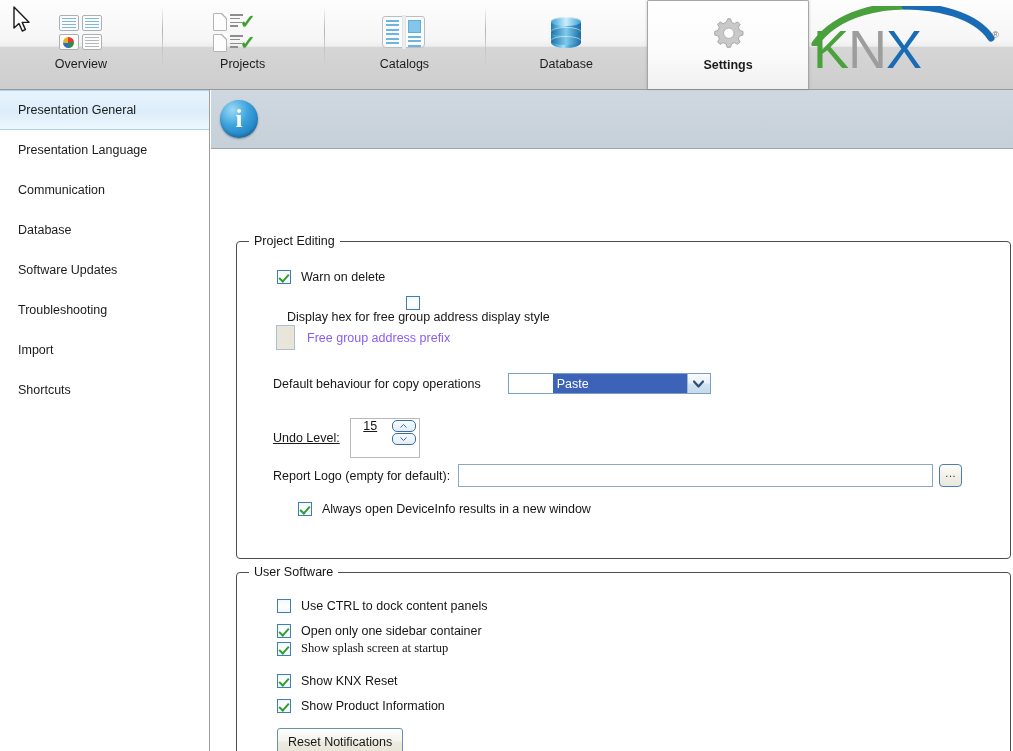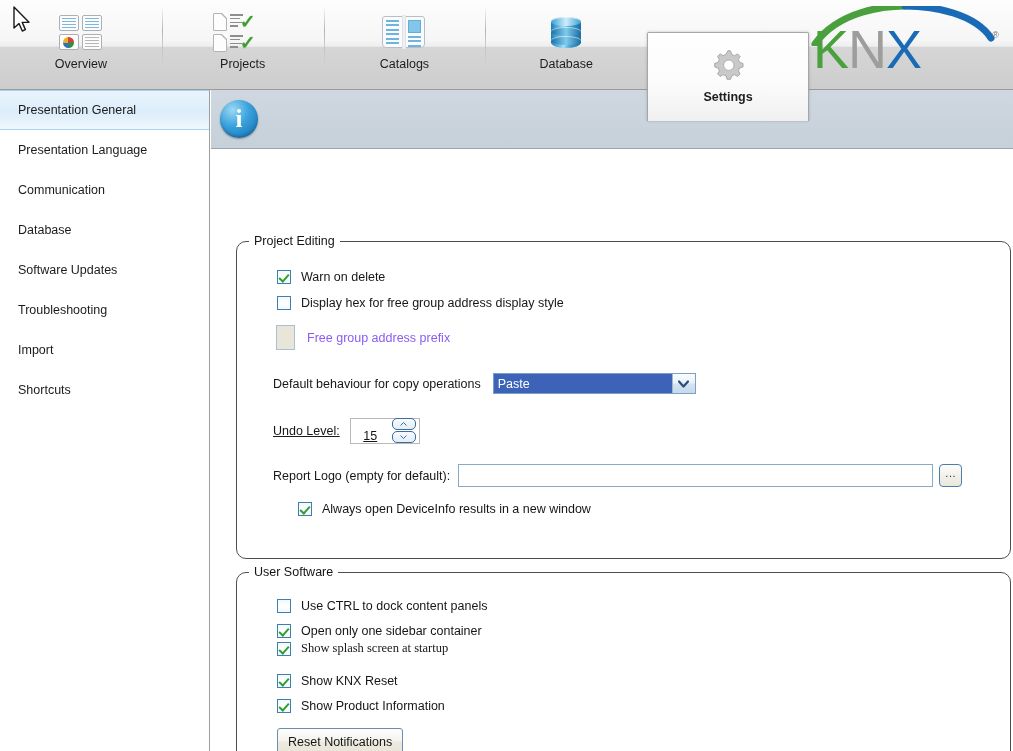--- a/index.html
+++ b/index.html
@@ -59,21 +59,20 @@
     margin-top: 1px;
   }
   .tab.active {
     background: linear-gradient(to bottom, #ffffff 0%, #fbfbfb 60%, #f0f0f0 100%);
     border: 1px solid #a6a6a6;
     border-bottom: none;
     border-radius: 2px 2px 0 0;
     box-shadow: 0 0 3px rgba(0,0,0,0.22);
     z-index: 4;
     height: 89px;
-    margin-top: 32px;
   }
   .tab.active .tab-label { font-weight: bold; }
   .tab.active::before { display: none; }
 
   .logo-zone {
     flex: 1;
     display: flex;
     align-items: flex-start;
     justify-content: flex-end;
     padding: 2px 14px 0 0;
@@ -239,21 +238,21 @@
     font-weight: bold; font-size: 25px; color: #ffffff;
     line-height: 1;
   }
 
   .panel-body { padding: 0; position: relative; }
 
   
   .groupbox {
     position: absolute;
     border: 1px solid #4e4e4e;
-    border-radius: 10px;
+    border-radius: 4px;
     box-sizing: border-box;
   }
   .groupbox > .gb-title {
     position: absolute;
     top: -8px; left: 12px;
     background: #ffffff;
     padding: 0 5px;
     font-size: 12.5px;
     color: #141414;
   }
@@ -317,25 +316,25 @@
   .combo-arrow {
     width: 22px;
     background: linear-gradient(to bottom, #fafcfe 0%, #eaf1f8 48%, #d5e3f0 52%, #c7daea 100%);
     border-left: 1px solid #9ab8d4;
     display: flex; align-items: center; justify-content: center;
   }
   .combo-arrow svg { display: block; }
 
   
   .spin {
-    width: 70px; height: 26px;
+    width: 70px; height: 40px;
     border: 1px solid #b9b9b9;
     background: #ffffff;
     box-sizing: border-box;
-    display: flex; align-items: flex-end;
+    display: flex; align-items: flex-start;
   }
   .spin-val {
     flex: 1;
     display: flex; align-items: center; justify-content: center;
     font-size: 12.5px; color: #141414;
     padding-right: 2px;
   }
   .spin-btns { width: 24px; display: flex; flex-direction: column; justify-content: center; padding-right: 3px; }
   .spin-b {
     height: 10px;
@@ -549,33 +548,33 @@
   <div class="panel-body">
 
     <div class="groupbox" id="gb-project">
       <div class="gb-title">Project Editing</div>
 
       <div class="row" style="left:40px; top:28px;">
         <span class="cb checked"></span>
         <span class="cb-label">Warn on delete</span>
       </div>
 
-      <div class="row" style="left:40px; top:54px;">
+      <div class="row" style="left:40px; top:54px;flex-direction:column;">
         <span class="cb"></span>
         <span class="cb-label">Display hex for free group address display style</span>
       </div>
 
       <div class="row" style="left:39px; top:83px;">
         <span class="prefix-box"></span>
         <span class="prefix-label">Free group address prefix</span>
       </div>
 
       <div class="row" style="left:36px; top:131px;">
         <span class="lbl">Default behaviour for copy operations</span>
-        <span class="combo" style="margin-left:12px;">
+        <span class="combo" style="margin-left:27px;padding-left:44px;">
           <span class="combo-value">Paste</span>
           <span class="combo-arrow">
             <svg width="11" height="8" viewBox="0 0 11 8" aria-hidden="true">
               <path d="M1 1.5 L5.5 6.5 L10 1.5" fill="none" stroke="#2a4e7a" stroke-width="2.2" stroke-linecap="round" stroke-linejoin="round"></path>
             </svg>
           </span>
         </span>
       </div>
 
       <div class="row" style="left:36px; top:176px;text-decoration:underline;">

